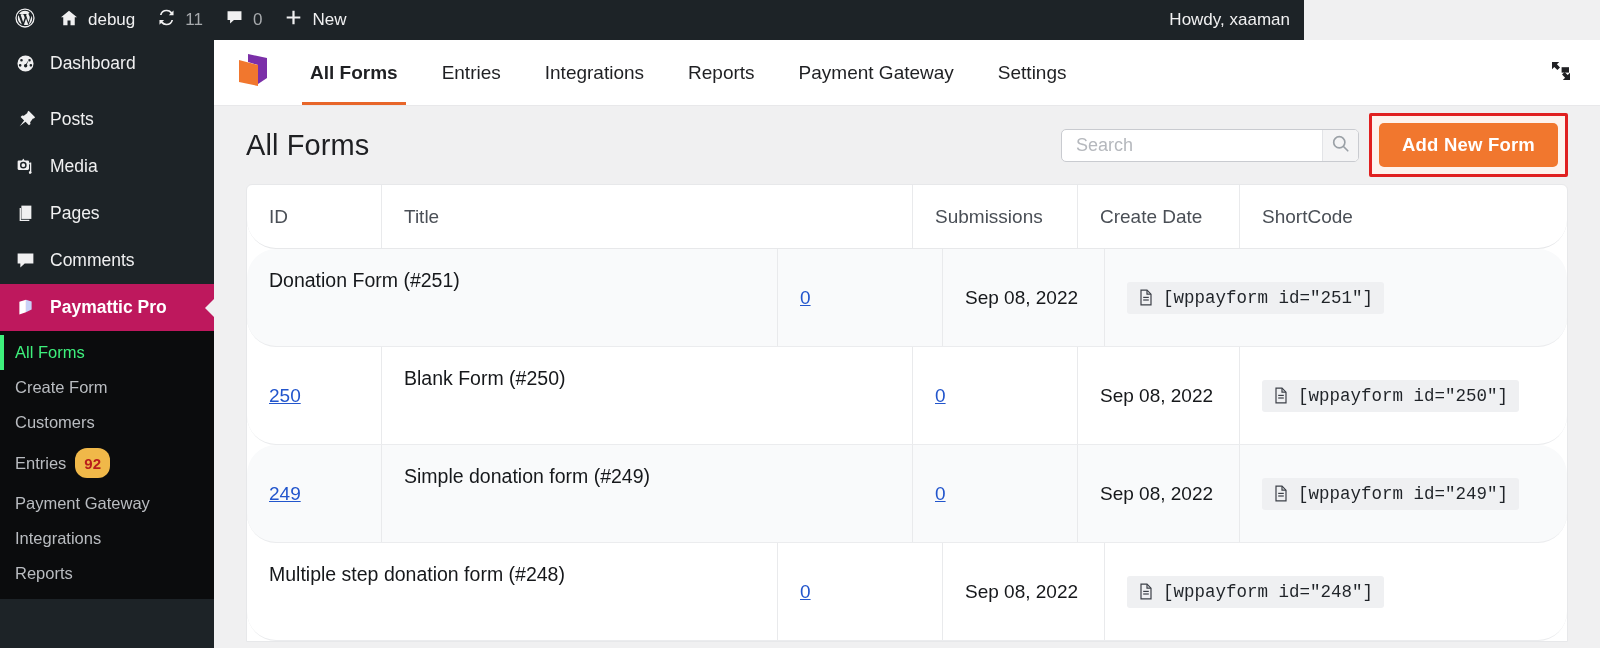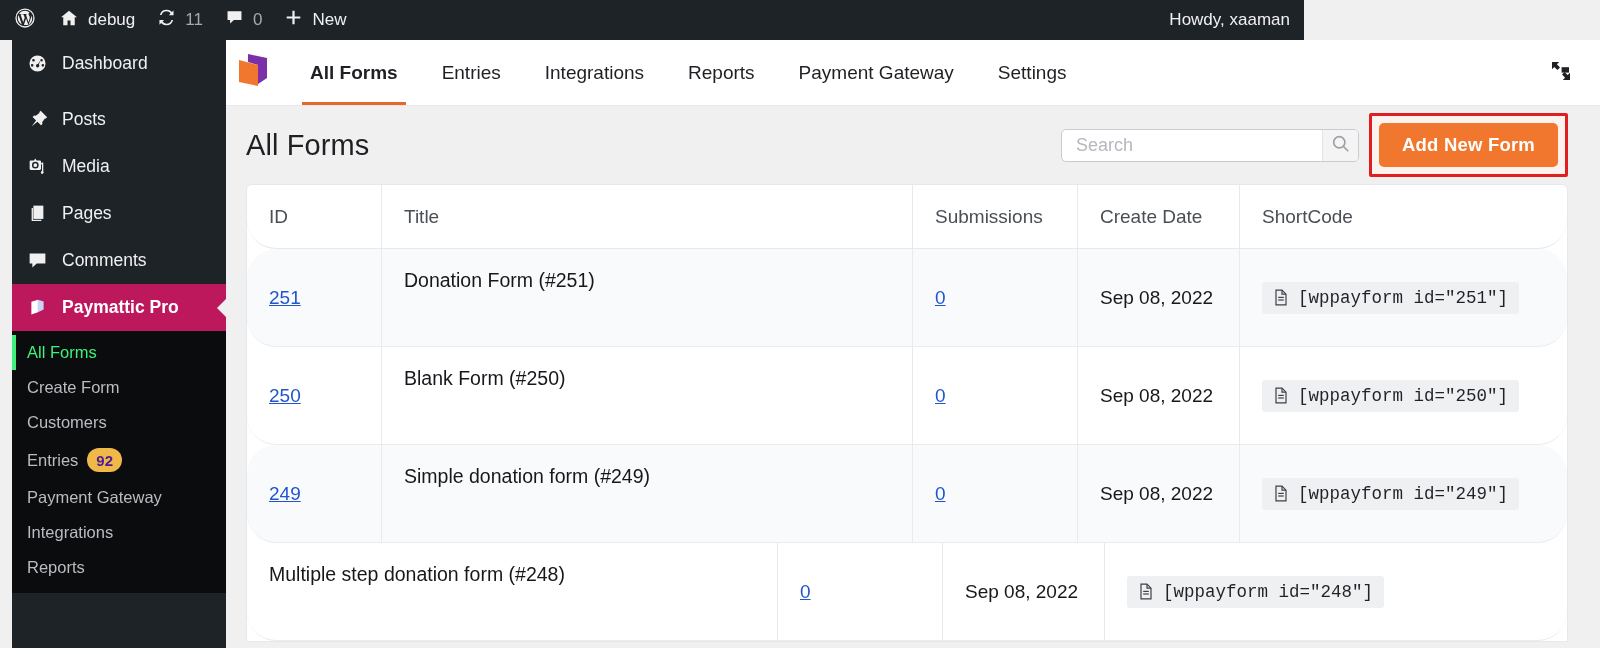--- a/index.html
+++ b/index.html
@@ -30,21 +30,21 @@
   .ab-count { color: #a7aaad; }
   .ab-right {
     margin-left: auto;
     padding-right: 14px;
     display: flex; align-items: center;
   }
   .ab-howdy { font-size: 17px; color: #f0f0f1; }
 
   
   .sidebar {
-    position: absolute; top: 40px; left: 12px;
+    position: absolute; top: 40px; left: 0;
     width: 214px; height: 608px;
     background: #1d2327;
     z-index: 30;
   }
   .menu-item {
     position: relative;
     display: flex; align-items: center; gap: 13px;
     height: 47px; padding-left: 13px;
     color: #f0f0f1;
     font-size: 17.5px;
@@ -80,25 +80,25 @@
     color: #3ef07c;
     font-weight: 500;
   }
   .submenu-item.current::before {
     content: "";
     position: absolute; left: 0; top: 0; bottom: 0;
     width: 4px; background: #3ef07c;
   }
   .badge {
     display: inline-flex; align-items: center; justify-content: center;
-    min-width: 34px; height: 24px;
+    min-width: 34px; height: 30px;
     padding: 0 9px;
     border-radius: 12px;
     background: #f0b849;
-    color: #4c1d95;
+    color: #b91c1c;
     font-size: 15px; font-weight: 600;
   }
 
   
   .main {
     position: absolute; top: 40px; left: 214px;
     width: 1386px; height: 608px;
     background: #f0f0f1;
     overflow: hidden;
   }
@@ -477,23 +477,20 @@
           <div class="th c-title">Title</div>
           <div class="th c-subs">Submissions</div>
           <div class="th c-date">Create Date</div>
           <div class="th c-short">ShortCode</div>
         </div>
       </div>
 
       <div class="tbody">
 
         <div class="trow alt">
-          <div class="td c-id">
-            <a class="link-blue" href="#">251</a>
-          </div>
           <div class="td c-title">
             <span class="title-txt">Donation Form (#251)</span>
           </div>
           <div class="td c-subs">
             <a class="link-blue" href="#">0</a>
           </div>
           <div class="td c-date">
             <span class="date-txt">Sep 08, 2022</span>
           </div>
           <div class="td c-short">

